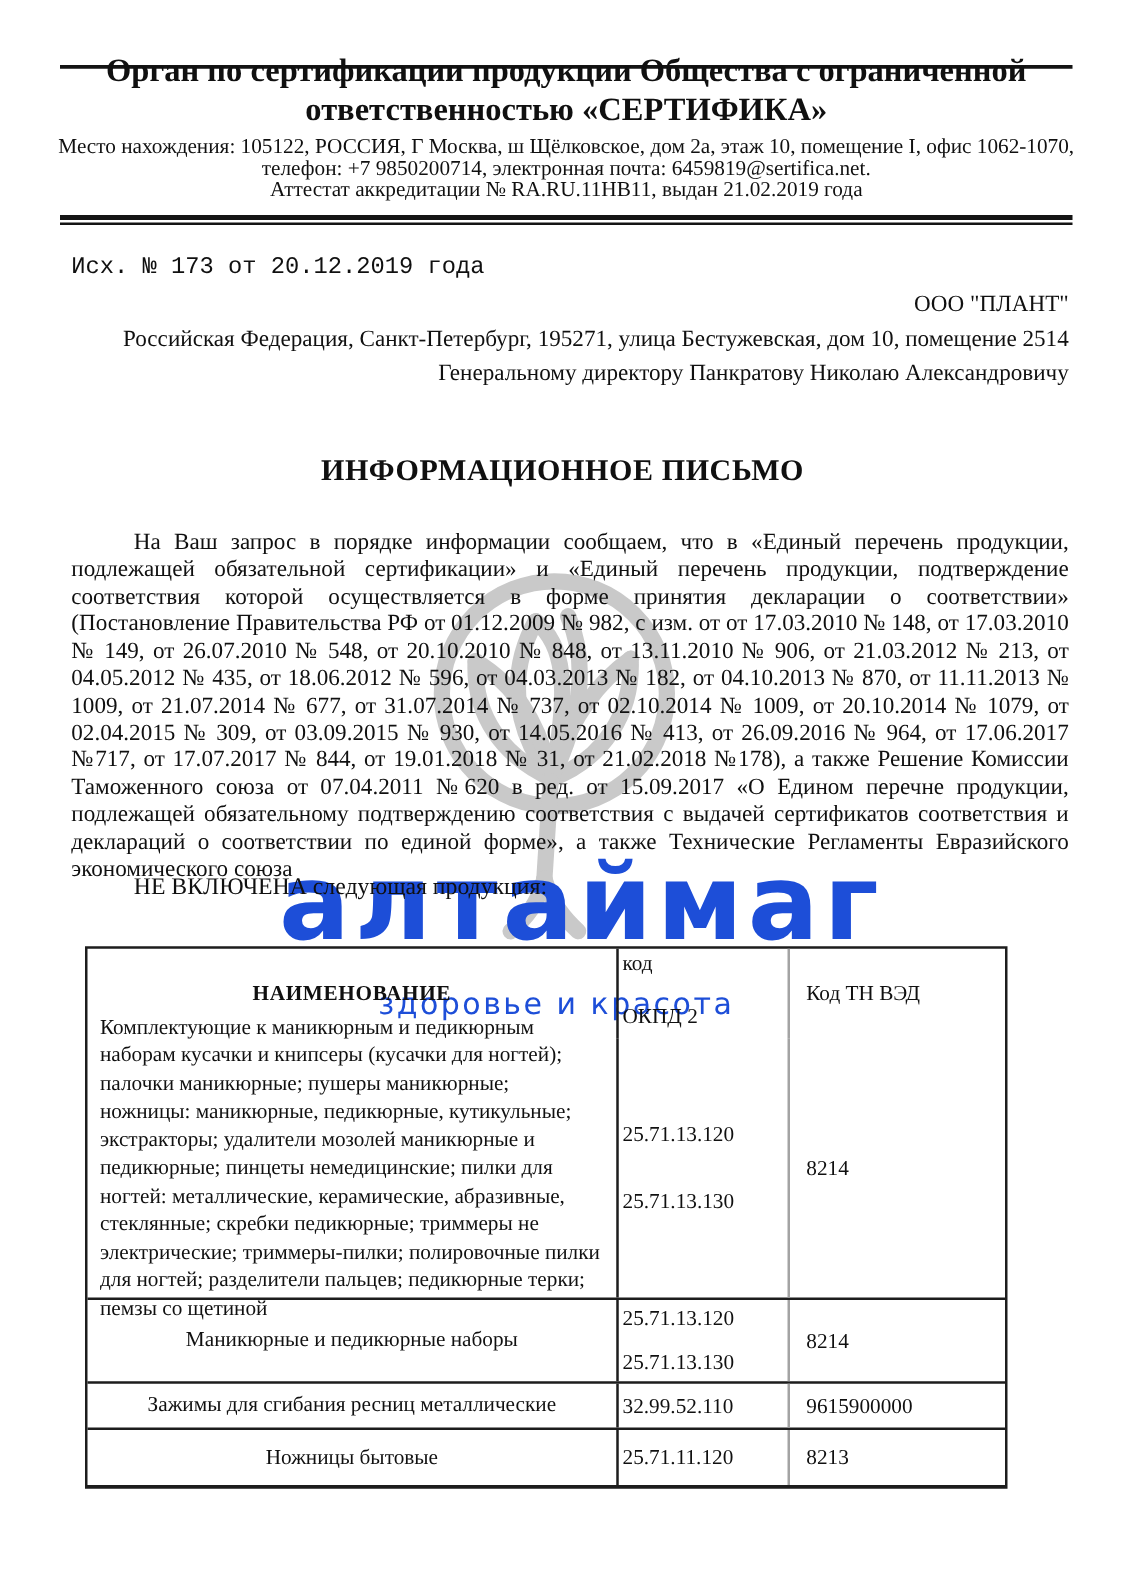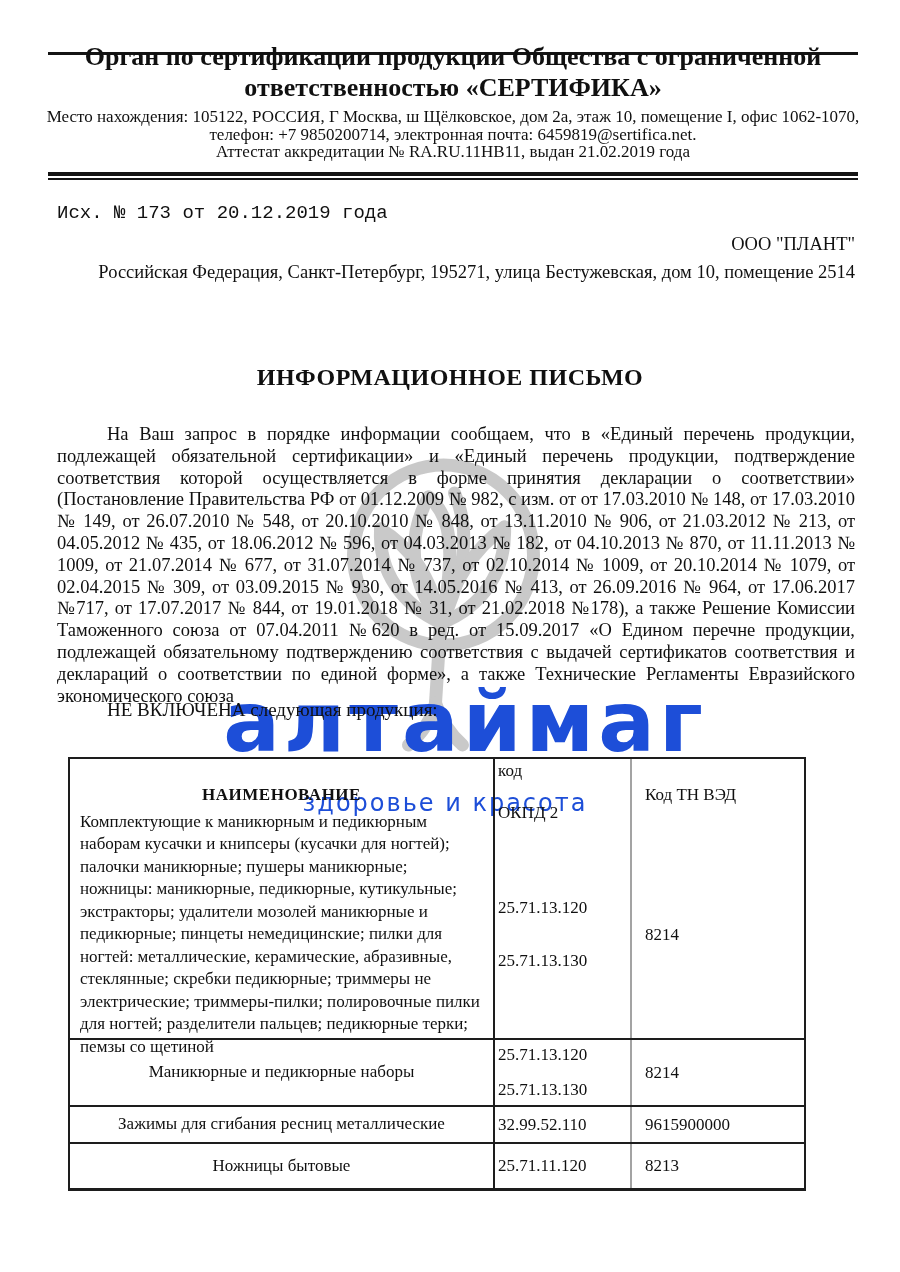--- a/index.html
+++ b/index.html
@@ -93,20 +93,21 @@
     <div class="abs rule-double">
       <div class="thick"></div>
         <div class="thin"></div>
     </div>
 
     <div class="abs ref-line">Исх. № 173 от 20.12.2019 года</div>
 
     <div class="abs recipient">
       <div>ООО "ПЛАНТ"</div>
       <div>Российская Федерация, Санкт-Петербург, 195271, улица Бестужевская, дом 10, помещение 2514</div>
+      <div>Генеральному директору Панкратову Николаю Александровичу</div>
     </div>
 
     <div class="abs doc-title">ИНФОРМАЦИОННОЕ ПИСЬМО</div>
 
     <div class="abs body-par">На Ваш запрос в порядке информации сообщаем, что в «Единый перечень продукции, подлежащей обязательной сертификации» и «Единый перечень продукции, подтверждение соответствия которой осуществляется в форме принятия декларации о соответствии» (Постановление Правительства РФ от 01.12.2009 № 982, с изм. от от 17.03.2010 № 148, от 17.03.2010 № 149, от 26.07.2010 № 548, от 20.10.2010 № 848, от 13.11.2010 № 906, от 21.03.2012 № 213, от 04.05.2012 № 435, от 18.06.2012 № 596, от 04.03.2013 № 182, от 04.10.2013 № 870, от 11.11.2013 № 1009, от 21.07.2014 № 677, от 31.07.2014 № 737, от 02.10.2014 № 1009, от 20.10.2014 № 1079, от 02.04.2015 № 309, от 03.09.2015 № 930, от 14.05.2016 № 413, от 26.09.2016 № 964, от 17.06.2017 №717, от 17.07.2017 № 844, от 19.01.2018 № 31, от 21.02.2018 №178), а также Решение Комиссии Таможенного союза от 07.04.2011 №620 в ред. от 15.09.2017 «О Едином перечне продукции, подлежащей обязательному подтверждению соответствия с выдачей сертификатов соответствия и деклараций о соответствии по единой форме», а также Технические Регламенты Евразийского экономического союза</div>
 
     <div class="abs not-included">НЕ ВКЛЮЧЕНА следующая продукция:</div>
 
     <div class="abs products-table">
       <div class="trow thead">

